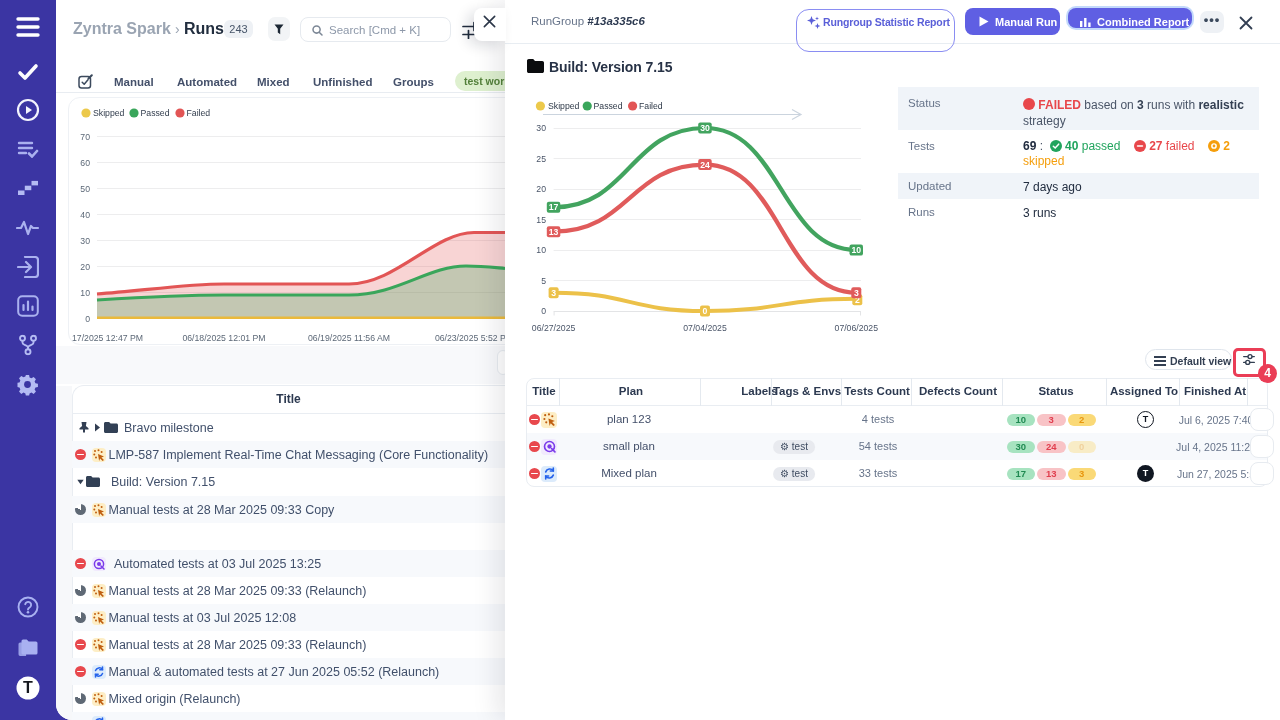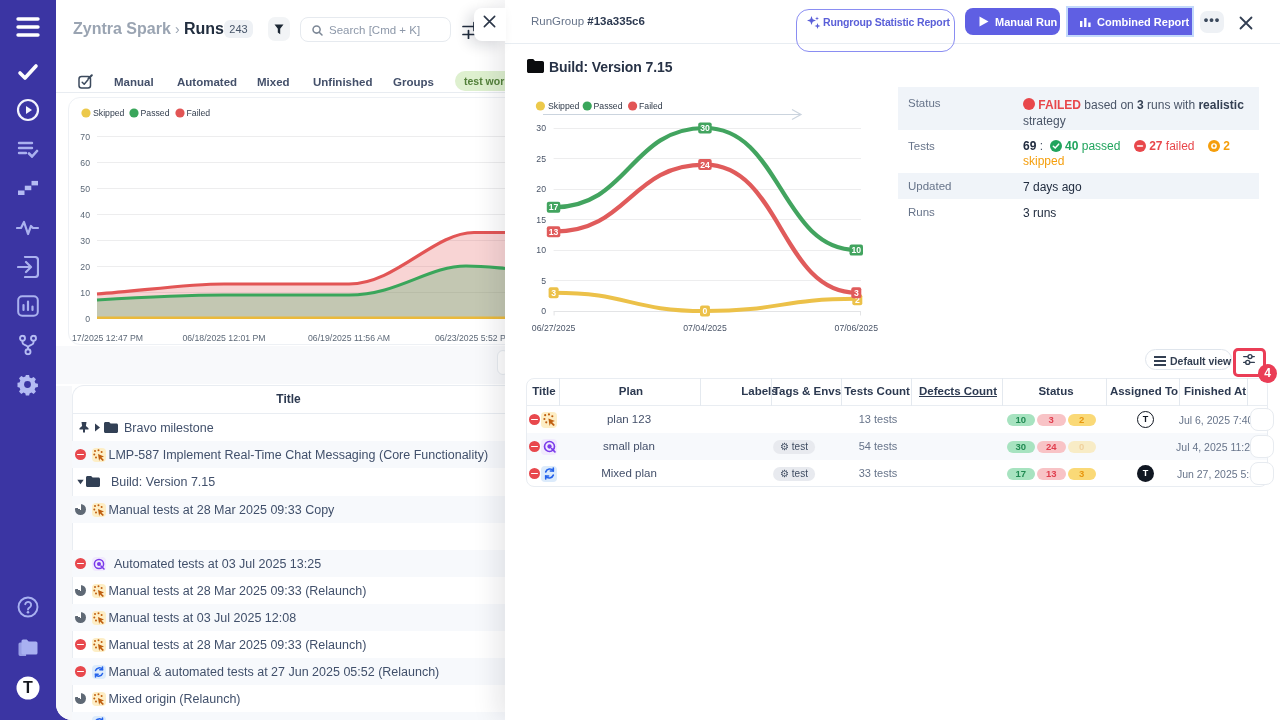--- a/index.html
+++ b/index.html
@@ -304,37 +304,37 @@
           <path d="M9.5 1v2.7H6.8" fill="none"></path>
           <path d="M9.5 7.5a4 4 0 0 1-7 1"></path>
           <path d="M2.5 11V8.3h2.7"></path>
         </svg>
       </div>
   </div>
 </div>
 
 <div id="drawer">
   <div class="abs" style="left:0; top:43px; width:775px; border-top:1px solid #e8edf2;"></div>
-  <div class="abs" style="left:26px; top:15px; font-size:11.5px; color:#67748a;">RunGroup <b style="color:#2c3950;">#13a335c6</b></div>
+  <div class="abs" style="left:26px; top:15px; font-size:11.5px; color:#67748a;">RunGroup <b style="color:#2c3950;font-style:italic;">#13a335c6</b></div>
 
   <div class="abs" style="left:291px; top:9px; width:159px; height:43px; border:1px solid #8a8df2; border-radius:13px; color:#5a5fd8;">
     <svg style="position:absolute; left:9px; top:5px;" width="15" height="15" viewBox="0 0 15 15" fill="#5a5fd8">
         <path d="M5.5 1l1.2 3.3L10 5.5 6.7 6.7 5.5 10 4.3 6.7 1 5.5l3.3-1.2z"></path>
         <path d="M11.5 8l.8 2.2 2.2.8-2.2.8-.8 2.2-.8-2.2-2.2-.8 2.2-.8z"></path>
         <path d="M11 1.5l.5 1.5 1.5.5-1.5.5-.5 1.5-.5-1.5L9 3.5l1.5-.5z"></path>
       </svg>
     <span style="position:absolute; left:26px; top:6px; font-size:10.5px; font-weight:bold; white-space:nowrap; letter-spacing:-0.15px;">Rungroup Statistic Report</span>
   </div>
   <div class="abs" style="left:460px; top:8px; width:95px; height:27px; background:#5f5fe3; border-radius:8px;">
     <svg style="position:absolute; left:13px; top:8px;" width="11" height="11" viewBox="0 0 11 11" fill="#fff">
         <path d="M1.5 0.5l9 5-9 5z"></path>
       </svg>
     <span style="position:absolute; left:30px; top:7.5px; font-size:11px; font-weight:bold; color:#fff; white-space:nowrap;">Manual Run</span>
   </div>
-  <div class="abs" style="left:563px; top:8px; width:124px; height:27px; background:#5f5fe3; border-radius:0; box-shadow:0 0 0 2px #c3d9fb;">
+  <div class="abs" style="left:563px; top:8px; width:124px; height:20px; background:#5f5fe3; border-radius:8px; box-shadow:0 0 0 2px #c3d9fb;">
     <svg style="position:absolute; left:11px; top:7px;" width="13" height="13" viewBox="0 0 13 13" fill="#fff">
         <rect x="1" y="6" width="2.4" height="6"></rect>
         <rect x="5.1" y="3" width="2.4" height="9"></rect>
         <rect x="9.2" y="7.5" width="2.4" height="4.5"></rect>
       </svg>
     <span style="position:absolute; left:29px; top:7.5px; font-size:11px; font-weight:bold; color:#fff; white-space:nowrap;">Combined Report</span>
   </div>
   <div class="abs" style="left:695px; top:11px; width:24px; height:22px; background:#eef1f5; border-radius:7px; color:#3c4a5d; font-size:13px; font-weight:bold; text-align:center; line-height:18px; letter-spacing:1px;">•••</div>
   <svg class="abs" style="left:733px; top:15px;" width="16" height="16" viewBox="0 0 16 16" stroke="#323e52" stroke-width="1.8" stroke-linecap="round">
       <path d="M2.5 2.5l11 11M13.5 2.5l-11 11"></path>
@@ -445,21 +445,21 @@
     </svg>
 
   <div class="abs" style="left:21px; top:378px; width:742px; height:109px; border:1px solid #e9edf2; border-radius:8px; background:#fff;"></div>
   <div class="abs" style="left:21px; top:378px; width:742px; height:28px; border-bottom:1px solid #e9edf2;">
     <div style="position:absolute; top:0; width:100%; height:100%; font-size:11.5px; font-weight:bold; color:#2c3950; white-space:nowrap;">
       <span style="position:absolute; left:18px; top:7px; transform:translateX(-50%);">Title</span>
       <span style="position:absolute; left:105px; top:7px; transform:translateX(-50%);">Plan</span>
       <span style="position:absolute; left:211px; top:7px; transform:translateX(-50%);padding-left:45px;">Labels</span>
       <span style="position:absolute; left:281px; top:7px; transform:translateX(-50%);">Tags &amp; Envs</span>
       <span style="position:absolute; left:351px; top:7px; transform:translateX(-50%);">Tests Count</span>
-      <span style="position:absolute; left:432px; top:7px; transform:translateX(-50%);text-decoration:underline;">Defects Count</span>
+      <span style="position:absolute; left:432px; top:7px; transform:translateX(-50%);">Defects Count</span>
       <span style="position:absolute; left:530px; top:7px; transform:translateX(-50%);">Status</span>
       <span style="position:absolute; left:618px; top:7px; transform:translateX(-50%);">Assigned To</span>
       <span style="position:absolute; left:689px; top:7px; transform:translateX(-50%);">Finished At</span>
     </div>
     <div style="position:absolute; left:33px; top:0; height:28px; border-left:1px solid #e4e9ef;"></div>
     <div style="position:absolute; left:174px; top:0; height:28px; border-left:1px solid #e4e9ef;"></div>
     <div style="position:absolute; left:245px; top:0; height:28px; border-left:1px solid #e4e9ef;"></div>
     <div style="position:absolute; left:315px; top:0; height:28px; border-left:1px solid #e4e9ef;"></div>
     <div style="position:absolute; left:385px; top:0; height:28px; border-left:1px solid #e4e9ef;"></div>
     <div style="position:absolute; left:476px; top:0; height:28px; border-left:1px solid #e4e9ef;"></div>
@@ -474,21 +474,21 @@
         <svg width="13" height="13" viewBox="0 0 12 12" fill="#c05f10" style="left:1.5px; top:1.5px;">
           <circle cx="2" cy="2" r="1"></circle>
           <circle cx="5.5" cy="1.3" r="1"></circle>
           <circle cx="1.3" cy="5.5" r="1"></circle>
           <circle cx="3" cy="8.6" r="1"></circle>
           <circle cx="8.6" cy="3" r="1"></circle>
           <path d="M5 5l6 2.4-2.6 1L11 11l-1.4 1-2.5-2.6-1 2.6z"></path>
         </svg>
       </div>
     <div style="position:absolute; left:102px; top:7px; transform:translateX(-50%); font-size:11.5px; color:#44506a;">plan 123</div>
-    <div style="position:absolute; left:351px; top:7px; transform:translateX(-50%); font-size:11px; color:#67748a;">13 tests</div>
+    <div style="position:absolute; left:351px; top:7px; transform:translateX(-50%); font-size:11px; color:#67748a;">4 tests</div>
     <div class="bdg g" style="left:479.5px; top:8px;">10</div>
     <div class="bdg r" style="left:510px; top:8px;">3</div>
     <div class="bdg y" style="left:540.5px; top:8px;">2</div>
     <div style="position:absolute; left:610px; top:5px; width:17px; height:17px; border:1.8px solid #111722; border-radius:50%; font-size:9px; font-weight:bold; color:#111722; text-align:center; line-height:14px;">T</div>
     <div style="position:absolute; left:689px; top:8px; transform:translateX(-50%); font-size:10.5px; color:#67748a; white-space:nowrap;">Jul 6, 2025 7:40</div>
   </div>
 
   <div class="abs" style="left:22px; top:433px; width:740px; height:27px; background:#f7f9fc;">
     <div class="dot-red" style="left:2px; top:8px;"></div>
     <div class="sq aut" style="left:14px; top:5.5px; width:16px; height:16px;">

